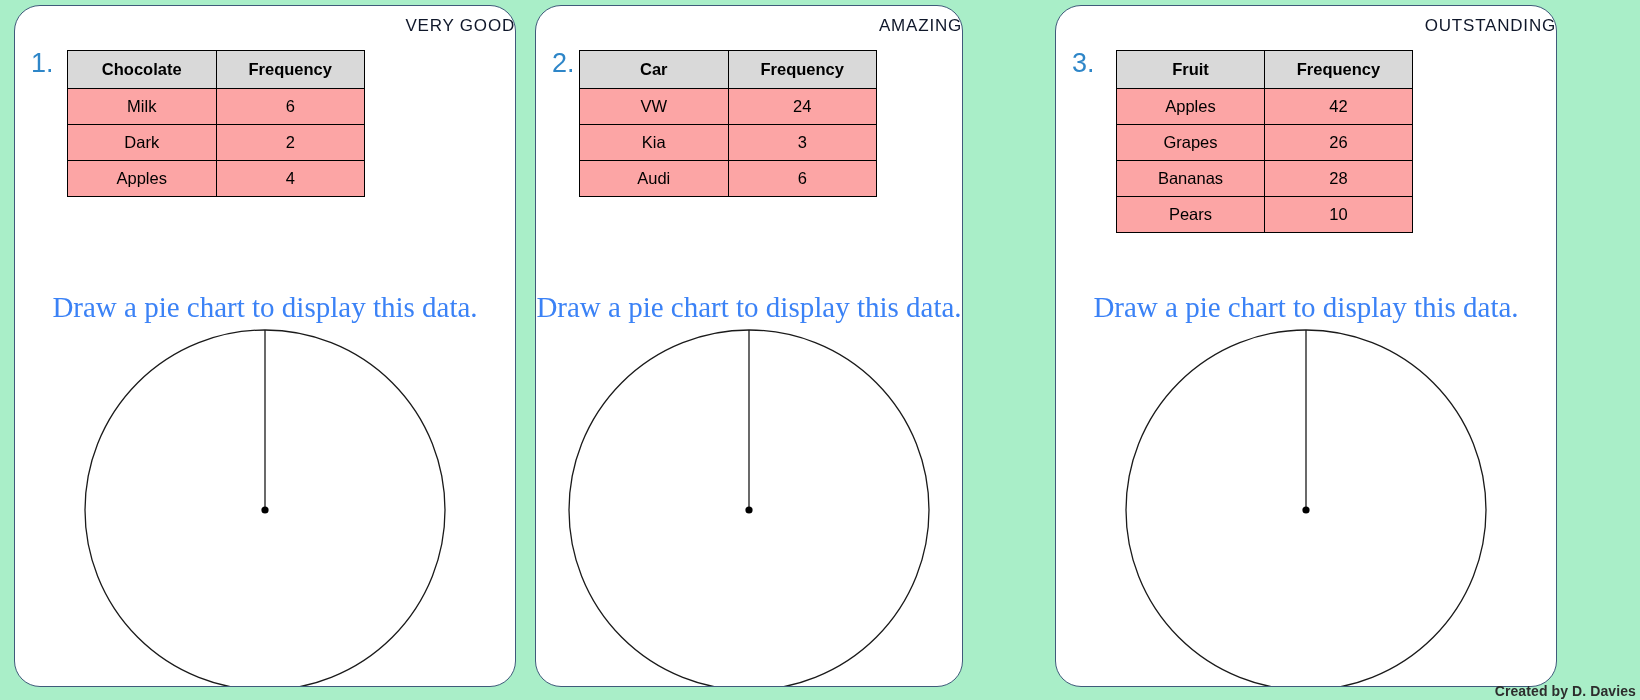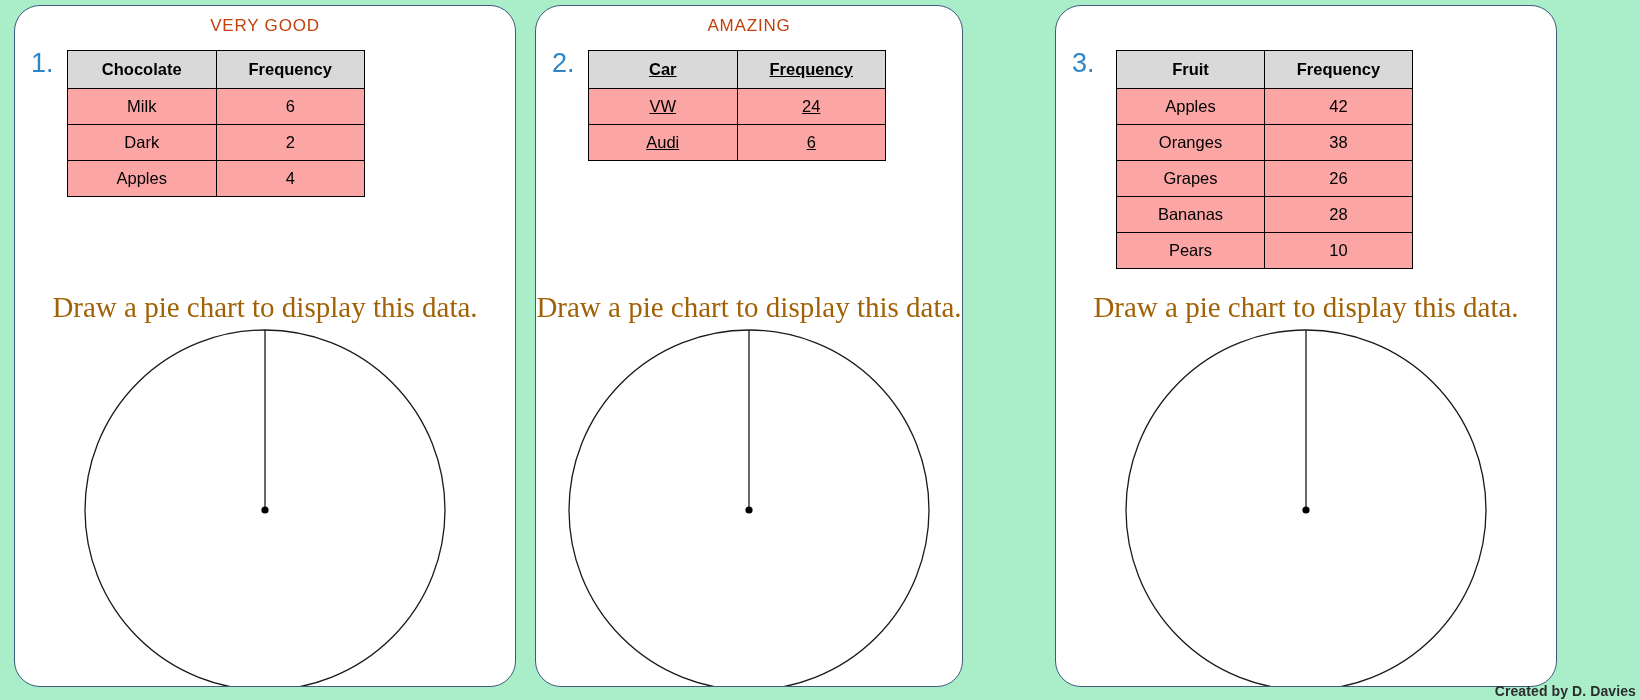--- a/index.html
+++ b/index.html
@@ -32,45 +32,45 @@
   }
   .card-1 { left: 14px;   width: 502px; }
   .card-2 { left: 535px;  width: 428px; }
   .card-3 { left: 1055px; width: 502px; }
 
   .card-header {
     position: absolute;
     top: 10px;
     left: 0;
     width: 100%;
-    text-align: center;
+    text-align: right;
     font-size: 17px;
     letter-spacing: 0.8px;
-    color: #c2410c;
+    color: #0f172a;
     font-weight: 400;
   }
 
   .qnum {
     position: absolute;
     left: 16px;
     top: 44px;
     font-size: 27px;
     color: #2e86c8;
     font-weight: 400;
     line-height: 1;
   }
 
   .freq-table {
     position: absolute;
     top: 44px;
     border-collapse: collapse;
     table-layout: fixed;
   }
   .card-1 .freq-table { left: 52px;  width: 298px; }
-  .card-2 .freq-table { left: 52px;  width: 298px; text-decoration: underline; }
+  .card-2 .freq-table { left: 43px;  width: 298px; }
   .card-3 .freq-table { left: 60px;  width: 297px; }
 
   .freq-table th,
   .freq-table td {
     border: 1.1px solid #000000;
     text-align: center;
     font-size: 16.5px;
     color: #000000;
     height: 36px;
     padding: 0 8px;
@@ -83,21 +83,21 @@
   }
   .freq-table td { background: #fca5a5; font-weight: normal; }
 
   .instruction {
     position: absolute;
     left: 0;
     width: 100%;
     text-align: center;
     font-family: "Liberation Serif", serif;
     font-size: 29px;
-    color: #a16207;
+    color: #3b82f6;
     white-space: nowrap;
   }
   .card-1 .instruction { top: 285px; }
   .card-2 .instruction { top: 285px; }
   .card-3 .instruction { top: 285px; }
 
   .pie-wrap {
     position: absolute;
     left: 0;
     width: 100%;
@@ -173,55 +173,56 @@
           <th>Car</th>
           <th>Frequency</th>
         </tr>
       </thead>
       <tbody>
         <tr>
           <td>VW</td>
           <td>24</td>
         </tr>
         <tr>
+          <td>Kia</td>
+          <td>3</td>
+        </tr>
+        <tr>
           <td>Audi</td>
           <td>6</td>
         </tr>
       </tbody>
     </table>
 
     <div class="instruction">Draw a pie chart to display this data.</div>
 
     <div class="pie-wrap">
       <svg class="pie-svg" width="372" height="372" viewBox="0 0 372 372">
         <circle cx="186" cy="186" r="180" fill="none" stroke="#1a1a1a" stroke-width="1.3"></circle>
         <line x1="186" y1="186" x2="186" y2="6" stroke="#1a1a1a" stroke-width="1.3"></line>
         <circle cx="186" cy="186" r="3.6" fill="#000000"></circle>
       </svg>
     </div>
   </div>
 
   <div class="card card-3">
+    <div class="card-header">OUTSTANDING</div>
     <div class="qnum">3.</div>
 
     <table class="freq-table">
       <thead>
         <tr>
           <th>Fruit</th>
           <th>Frequency</th>
         </tr>
       </thead>
       <tbody>
         <tr>
           <td>Apples</td>
           <td>42</td>
-        </tr>
-        <tr>
-          <td>Oranges</td>
-          <td>38</td>
         </tr>
         <tr>
           <td>Grapes</td>
           <td>26</td>
         </tr>
         <tr>
           <td>Bananas</td>
           <td>28</td>
         </tr>
         <tr>

